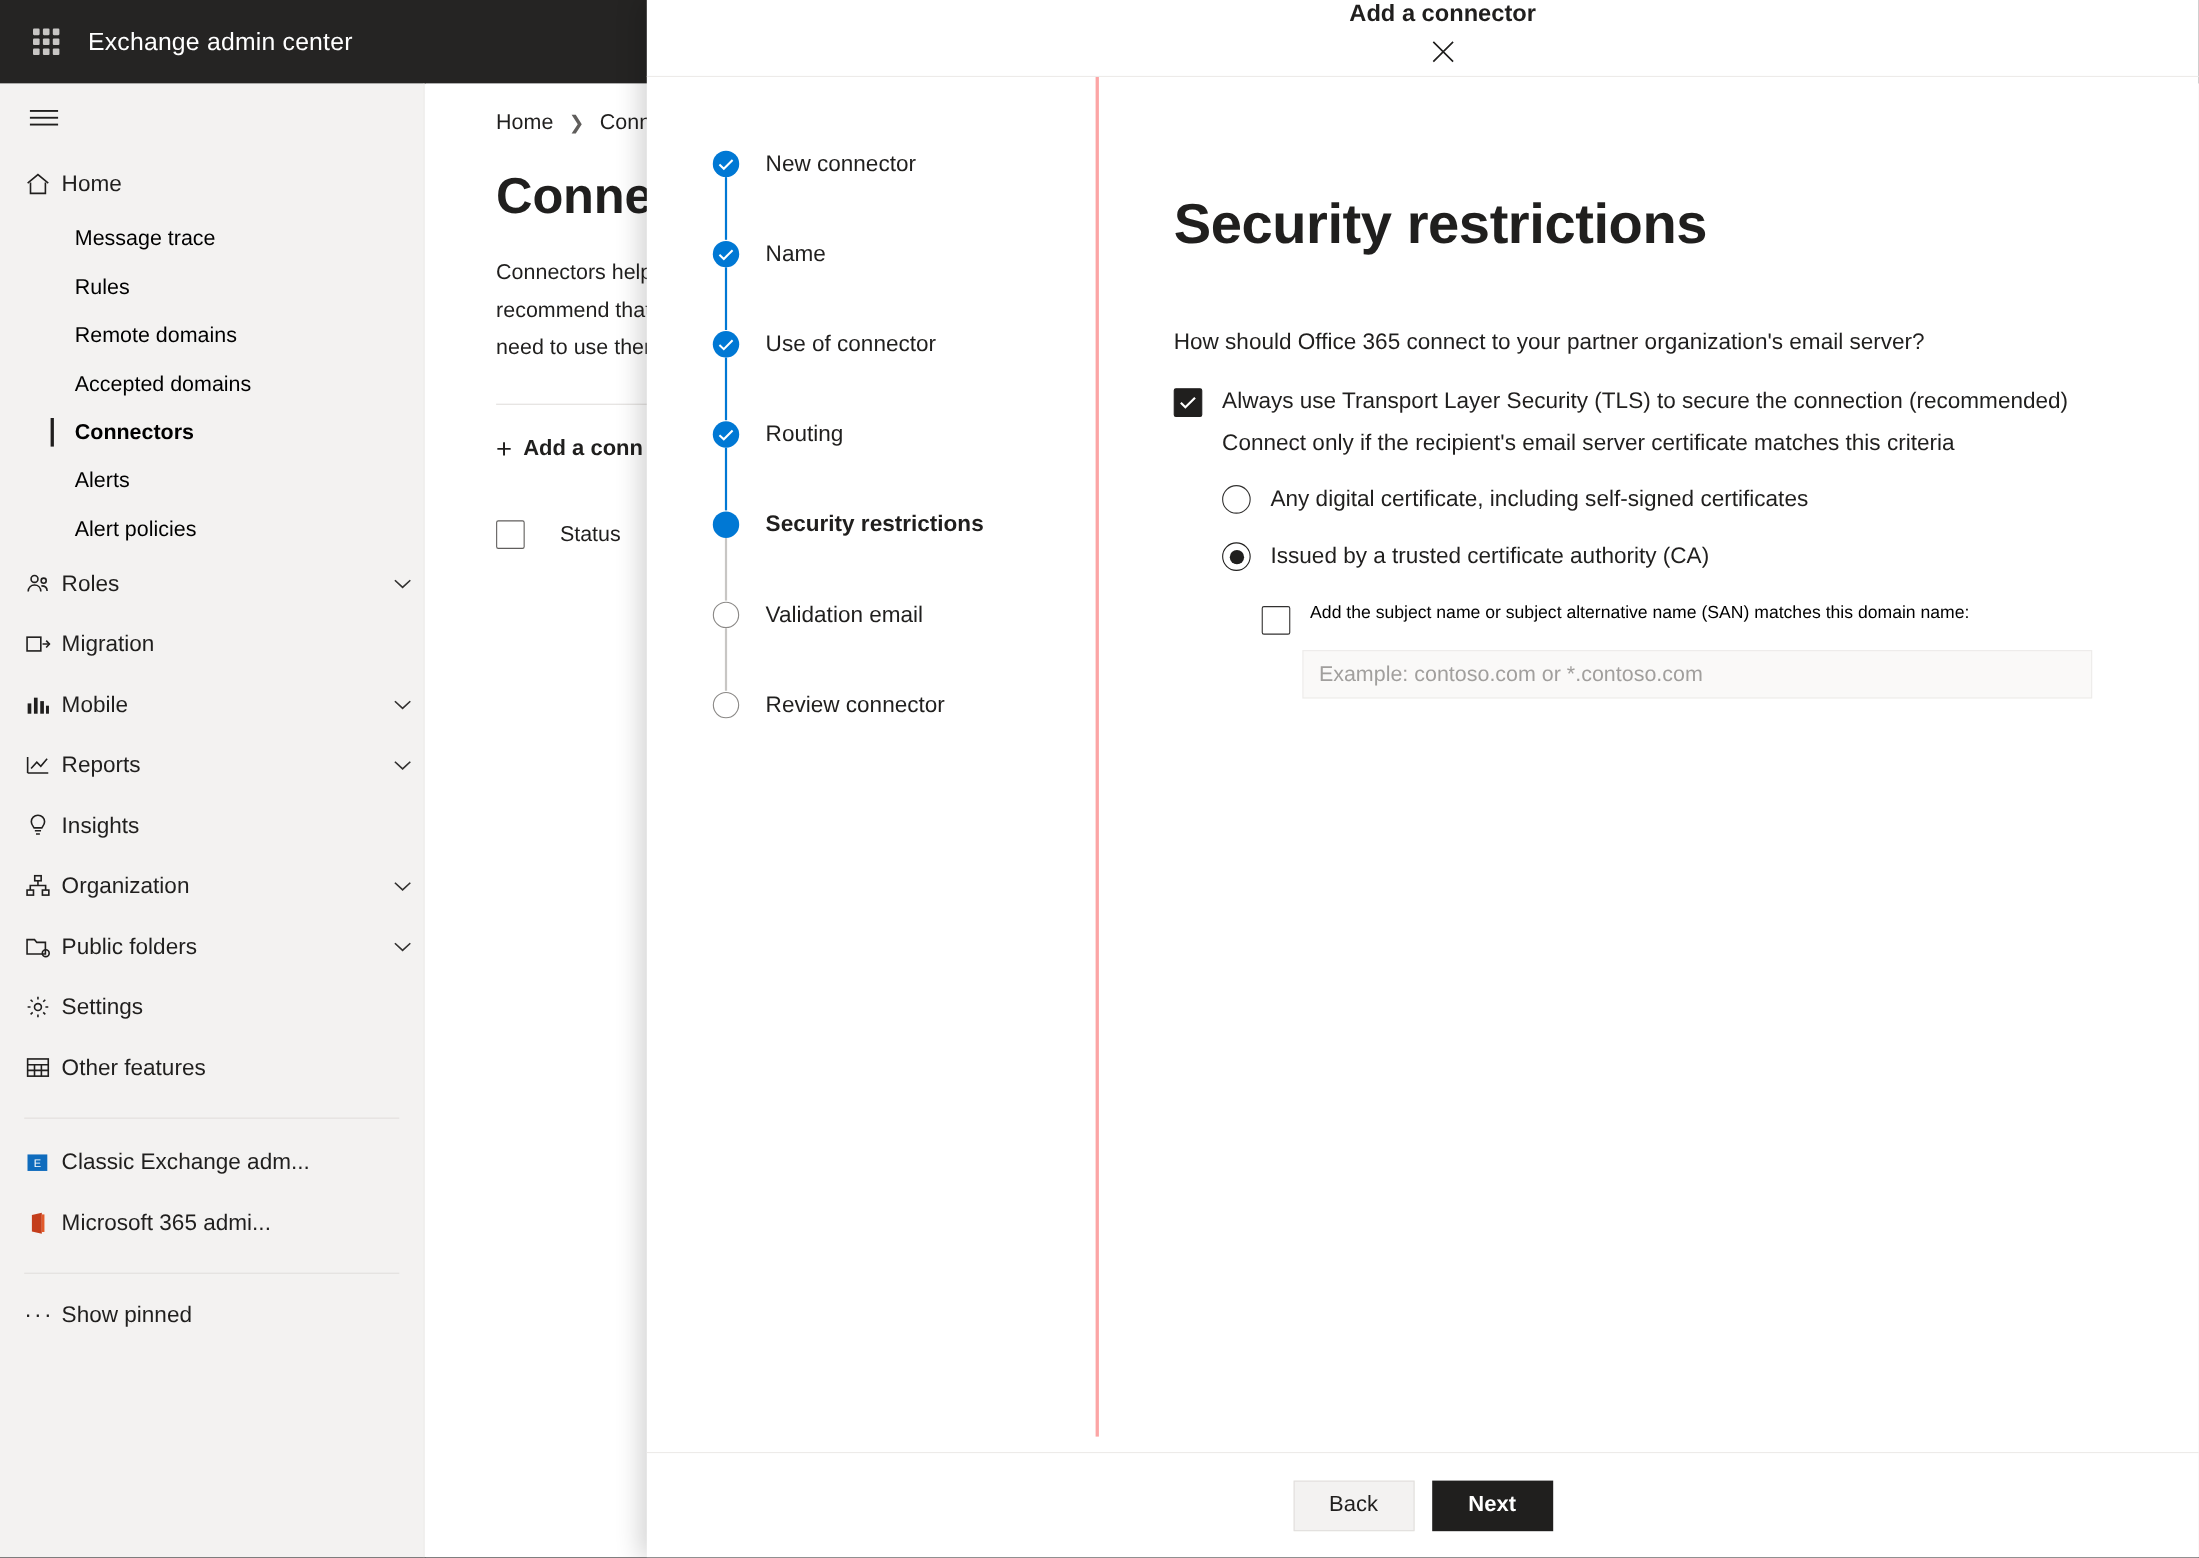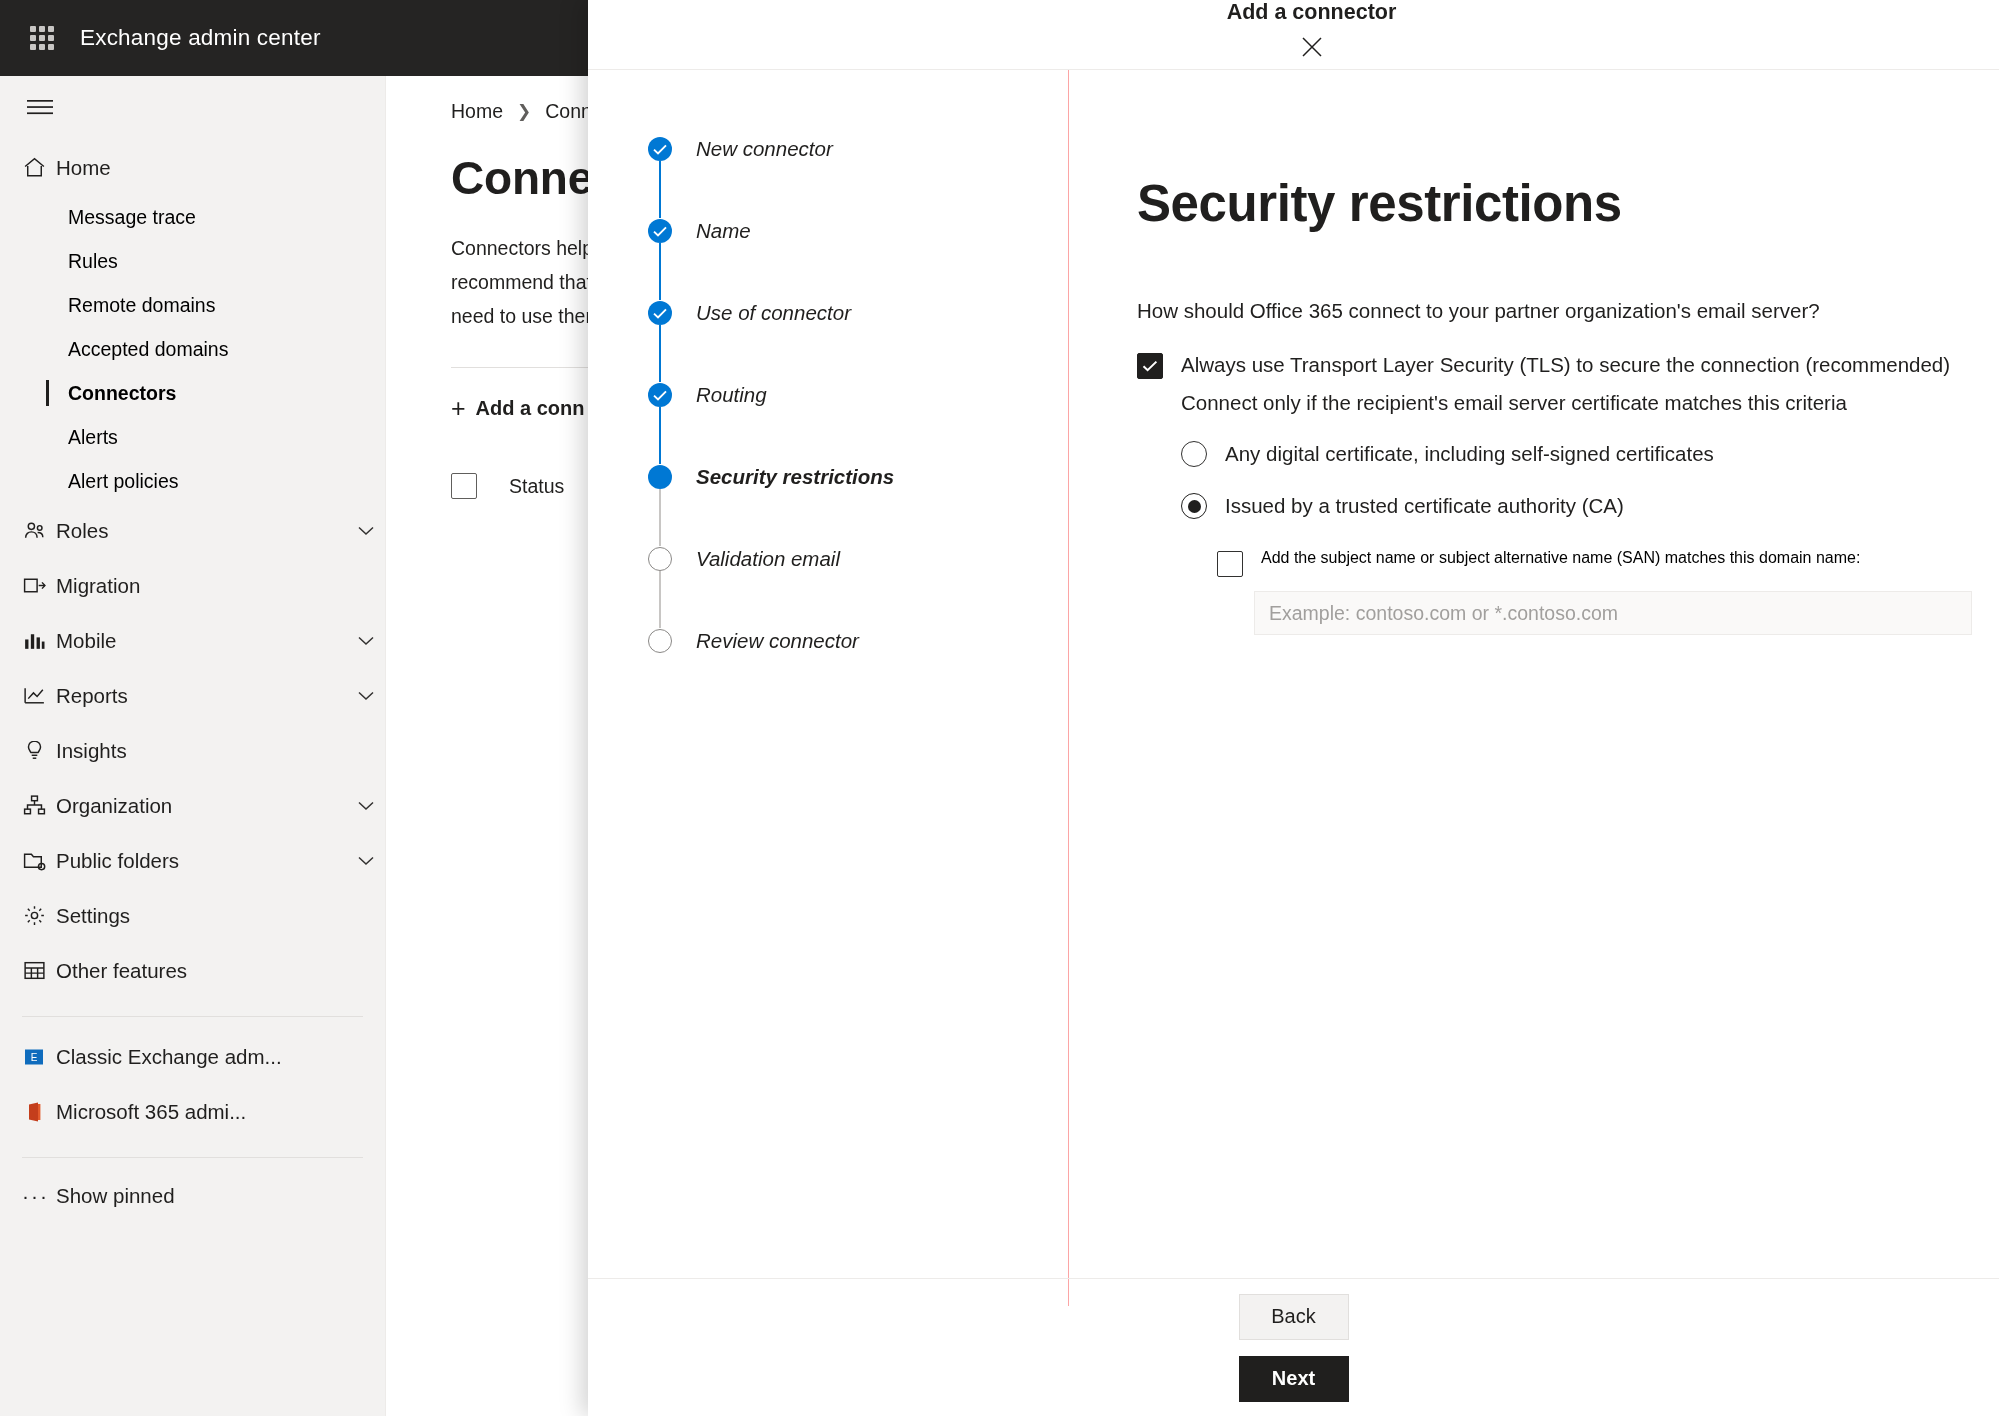--- a/index.html
+++ b/index.html
@@ -196,25 +196,24 @@
     font-size: 26px;
     line-height: 1;
   }
 
   .panel-body {
     position: absolute;
     left: 0; top: 70px; right: 0; bottom: 110px;
     display: flex;
   }
   .wizard {
-    width: 481px;
-    border-right: 1px solid #fca5a5;
+    width: 411px;
+    border-right: 3px solid #fca5a5;
     padding: 66px 0 0 0;
     position: relative;
-    font-style: italic;
   }
   .steps { position: relative; margin-left: 60px; }
   .step {
     position: relative;
     height: 82px;
     display: flex; align-items: flex-start;
   }
   .step .bullet {
     width: 24px; height: 24px;
     border-radius: 50%;
@@ -326,25 +325,24 @@
     border: 1px solid #edebe9;
     display: flex; align-items: center;
     padding: 0 14px;
     font-size: 19.5px;
     color: #a19f9d;
   }
 
   .panel-foot {
     position: absolute;
     left: 0; right: 0; bottom: 0;
-    height: 138px;
+    height: 96px;
     border-top: 1px solid #edebe9;
     display: flex; align-items: center; justify-content: center;
     gap: 16px;
-    flex-direction: column;
   }
   .btn {
     min-width: 110px;
     height: 46px;
     display: flex; align-items: center; justify-content: center;
     font-size: 20px;
     cursor: pointer;
     border: 1px solid transparent;
     padding: 0 22px;
   }

